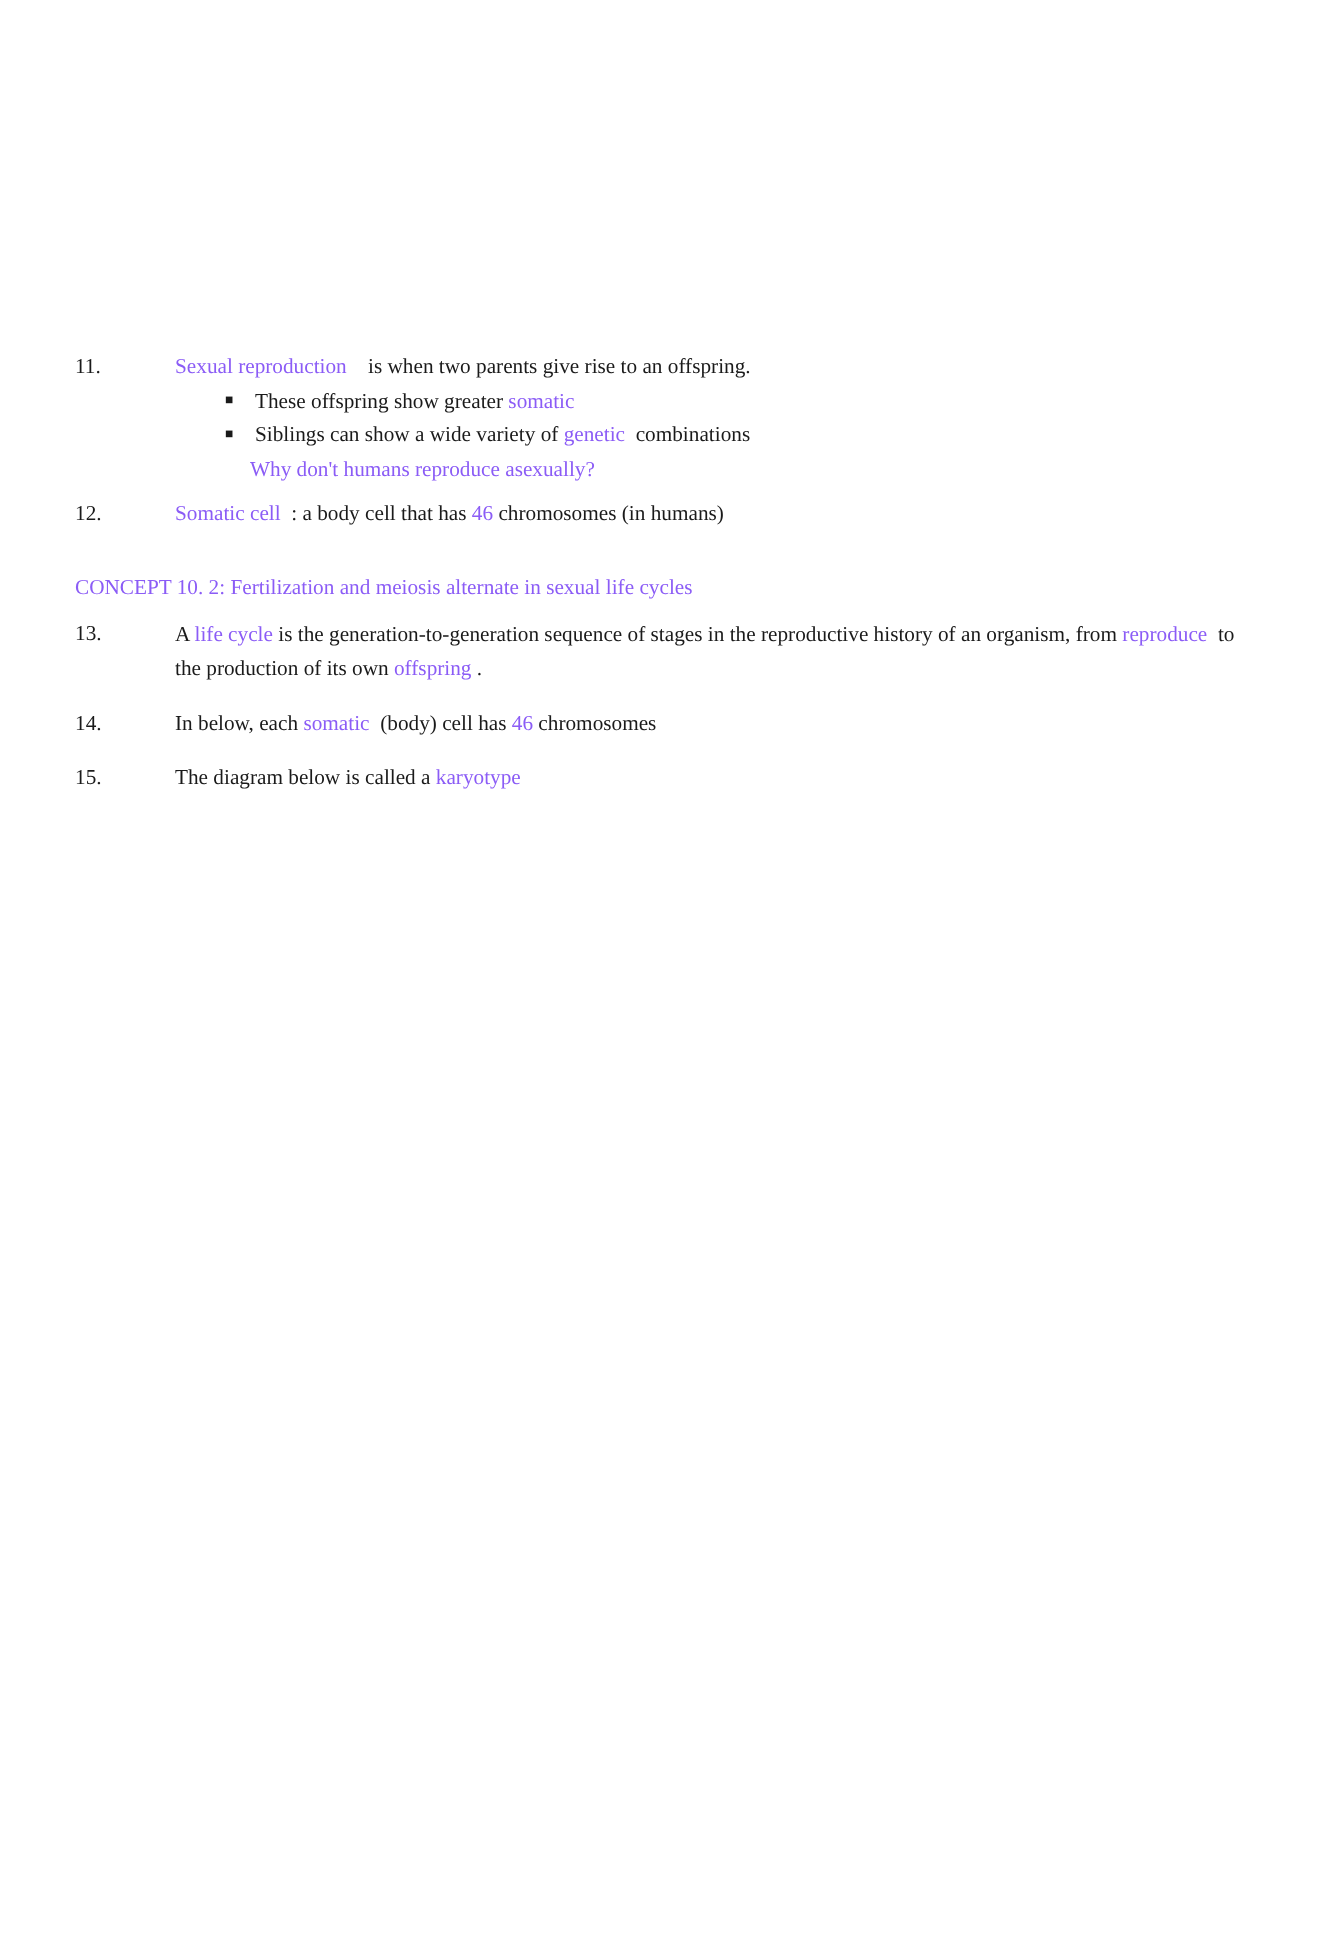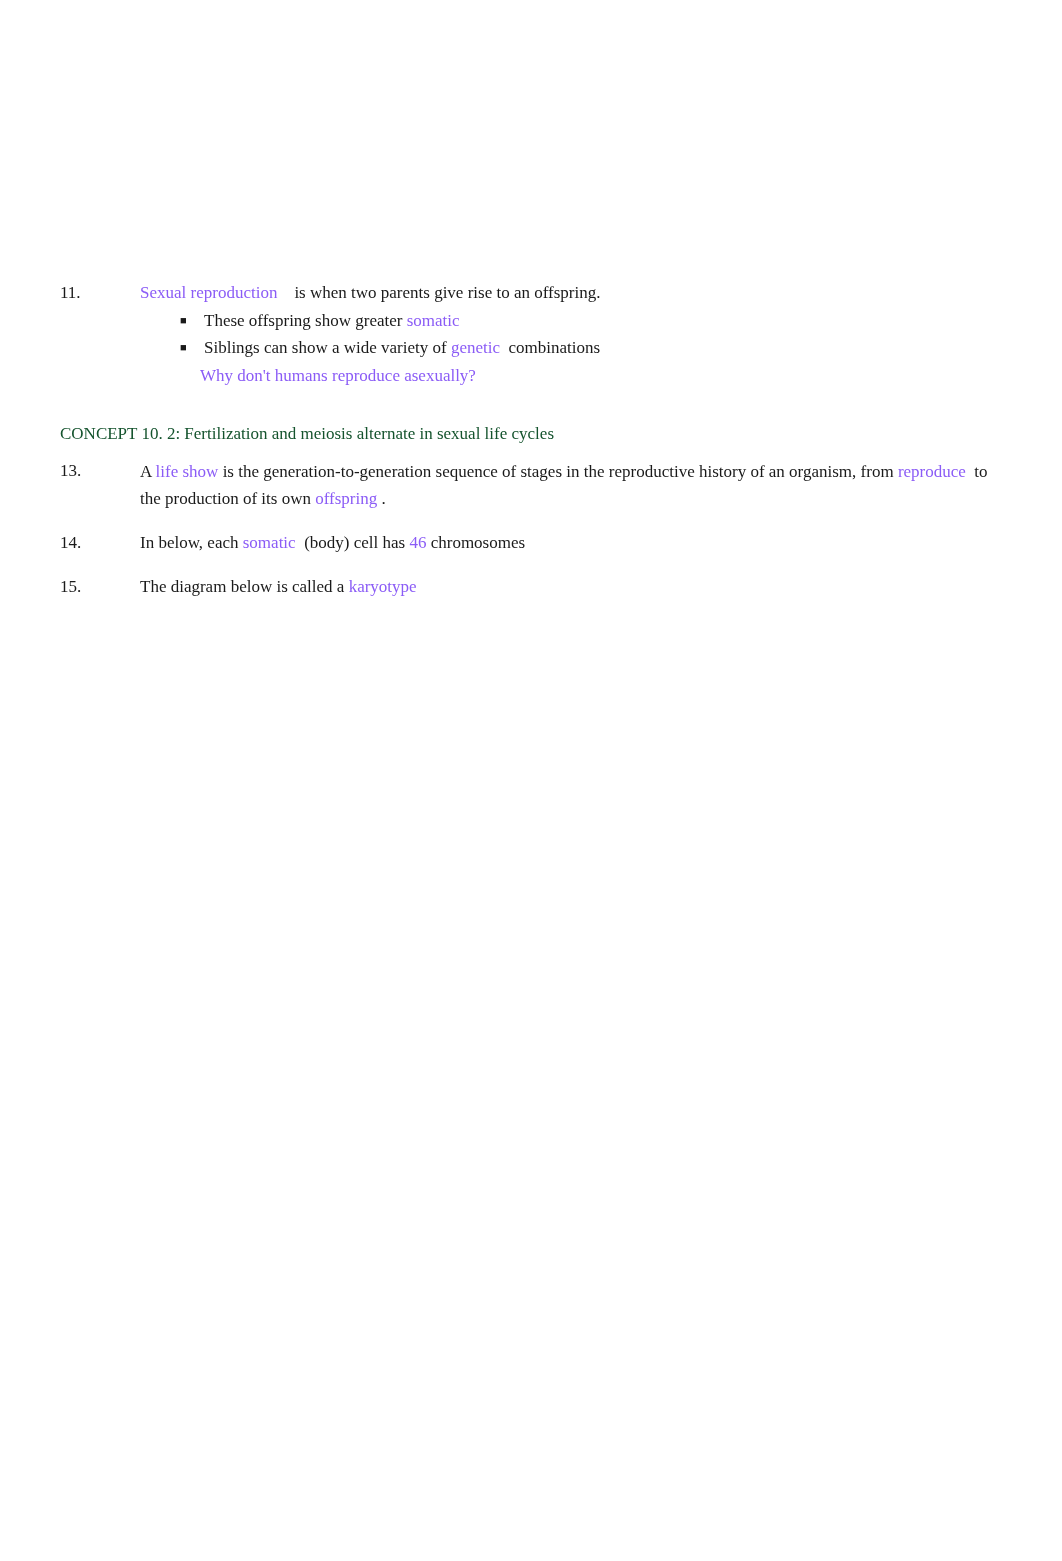--- a/index.html
+++ b/index.html
@@ -60,21 +60,21 @@
       margin-top: 4px;
     }
 
     .sub-list-text {
       flex: 1;
     }
 
     .concept-heading {
       margin: 18px 0 14px 0;
       font-size: 17px;
-      color: #14532d;
+      color: #8b5cf6;
       font-weight: normal;
     }
 
     .spacer {
       height: 8px;
     }
   </style>
 </head>
 <body>
 
@@ -96,29 +96,38 @@
           <span class="bullet">■</span>
           <span class="sub-list-text">
             Siblings can show a wide variety of <span class="red">genetic</span>&nbsp; combinations
           </span>
         </div>
       </div>
       <div class="red" style="margin-left: 60px; margin-top: 2px;">Why don't humans reproduce asexually?</div>
     </div>
   </div>
 
+  <div class="list-item">
+    <div class="list-number">12.</div>
+    <div class="list-body">
+      <span class="red">Somatic cell</span>
+      <span> &nbsp;: a body cell that has </span>
+      <span class="red">46</span>
+      <span> chromosomes (in humans)</span>
+    </div>
+  </div>
 
   <div class="spacer"></div>
 
   <div class="concept-heading">CONCEPT 10. 2: Fertilization and meiosis alternate in sexual life cycles</div>
 
   <div class="list-item">
     <div class="list-number">13.</div>
     <div class="list-body" style="line-height: 1.6;">
-      <span>A </span><span class="red">life show</span><span> is the generation-to-generation sequence of stages in the reproductive history of an organism, from </span><span class="red">reproduce</span><span>&nbsp; to the production of its own </span><span class="red">offspring</span><span> .</span>
+      <span>A </span><span class="red">life cycle</span><span> is the generation-to-generation sequence of stages in the reproductive history of an organism, from </span><span class="red">reproduce</span><span>&nbsp; to the production of its own </span><span class="red">offspring</span><span> .</span>
     </div>
   </div>
 
   <div class="spacer"></div>
 
   <div class="list-item">
     <div class="list-number">14.</div>
     <div class="list-body">
       <span>In below, each </span><span class="red">somatic</span><span>&nbsp; (body) cell has </span><span class="red">46</span><span> chromosomes</span>
     </div>

